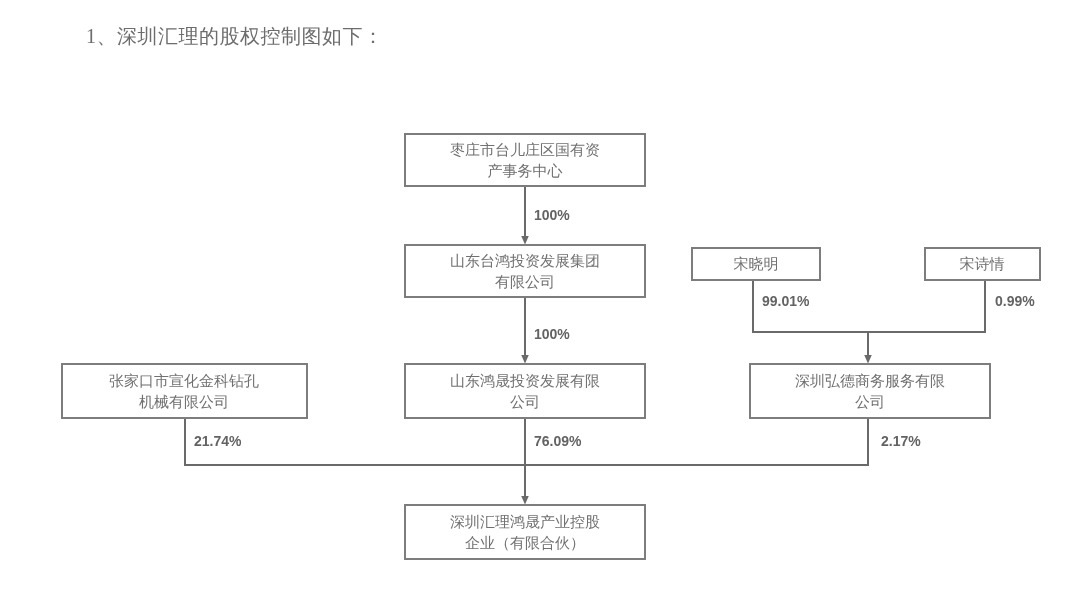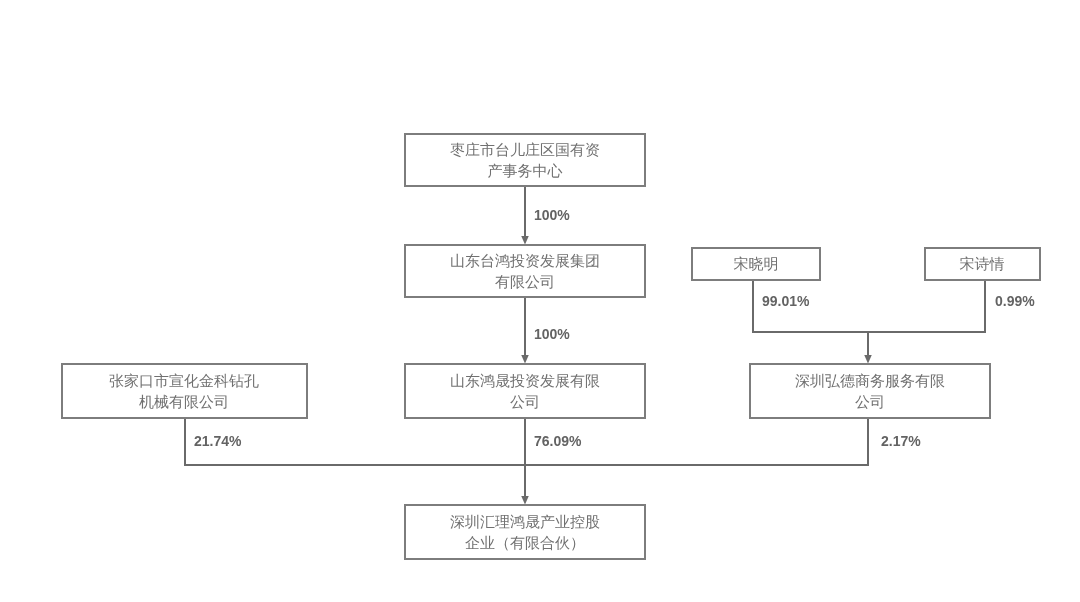--- a/index.html
+++ b/index.html
@@ -62,20 +62,21 @@
     font-weight: bold;
     fill: #636363;
     dominant-baseline: middle;
   }
 </style>
 </head>
 <body>
 
 <div id="page">
 
+  <div id="heading">1、深圳汇理的股权控制图如下：</div>
 
   <svg id="chart-svg" viewBox="0 0 1080 602">
 
     <defs>
       <marker id="arrowhead" markerWidth="10" markerHeight="8" refX="4.5" refY="4" orient="auto" markerUnits="userSpaceOnUse">
         <path d="M 0 0 L 9 4 L 0 8 z" fill="#6a6a6a"></path>
       </marker>
     </defs>
 
     <g>

